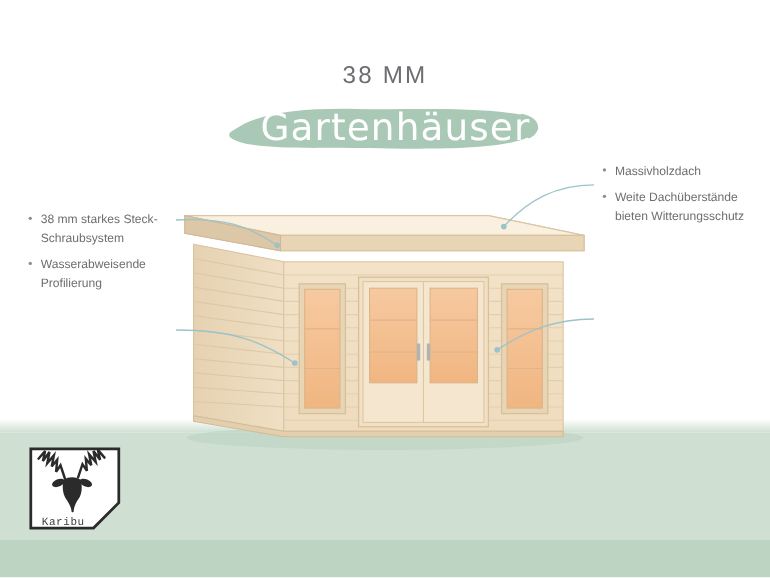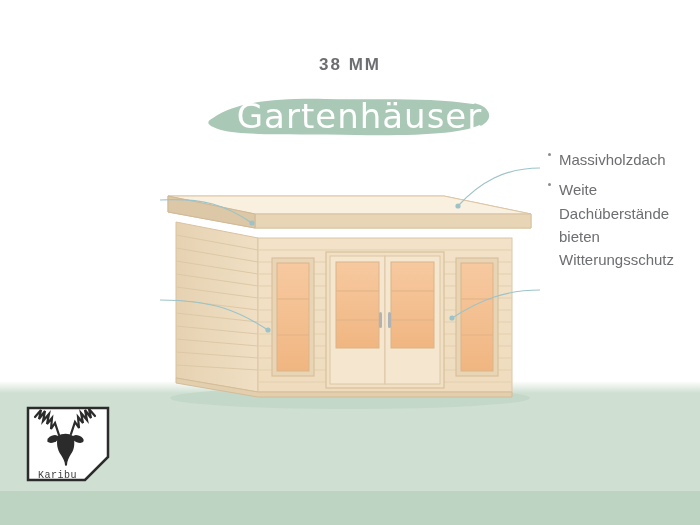--- a/index.html
+++ b/index.html
@@ -52,24 +52,23 @@
     font-weight: bold;
   }
 
   
   .headline-mm {
     position: absolute;
     top: 55px;
     left: 0;
     right: 0;
     text-align: center;
-    font-size: 17px;
+    font-size: 22px;
     letter-spacing: 2px;
     color: #6d6e71;
-    font-weight: bold;
   }
   .brush {
     position: absolute;
     top: 92px;
     left: 205px;
     width: 290px;
     height: 48px;
   }
   .brush svg { display: block; }
   .headline-main {
@@ -81,21 +80,21 @@
     font-size: 34px;
     color: #ffffff;
     font-family: "DejaVu Sans", sans-serif;
     letter-spacing: 1px;
     padding-left: 19px;
   }
 
   
   .callout {
     position: absolute;
-    font-size: 15px;
+    font-size: 11px;
     line-height: 1.55;
     color: #6d6e71;
   }
   .callout ul {
     margin: 0;
     padding: 0;
     list-style: none;
   }
   .callout li {
     position: relative;
@@ -271,20 +270,26 @@
       <path d="M540,290 C505,290 480,300 452,318"></path>
     </g>
     <g fill="#9cc3c9">
       <circle cx="252" cy="223" r="2.6"></circle>
       <circle cx="268" cy="330" r="2.6"></circle>
       <circle cx="458" cy="206" r="2.6"></circle>
       <circle cx="452" cy="318" r="2.6"></circle>
     </g>
   </svg>
 
+  <div class="callout c-top-left">
+    <ul>
+      <li>38 mm starkes Steck-Schraubsystem</li>
+      <li>Wasserabweisende Profilierung</li>
+    </ul>
+  </div>
 
 
   <div class="callout c-top-right">
     <ul>
       <li>Massivholzdach</li>
       <li>Weite Dachüberstände bieten Witterungsschutz</li>
     </ul>
   </div>
 
   <div class="callout c-bot-right">

